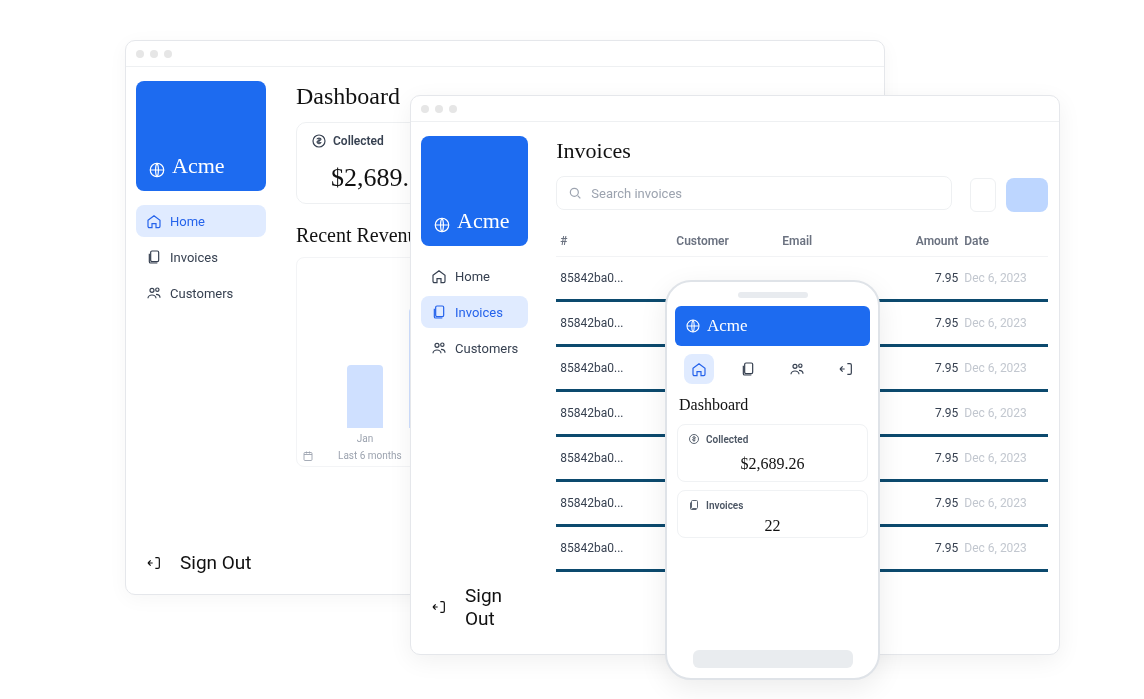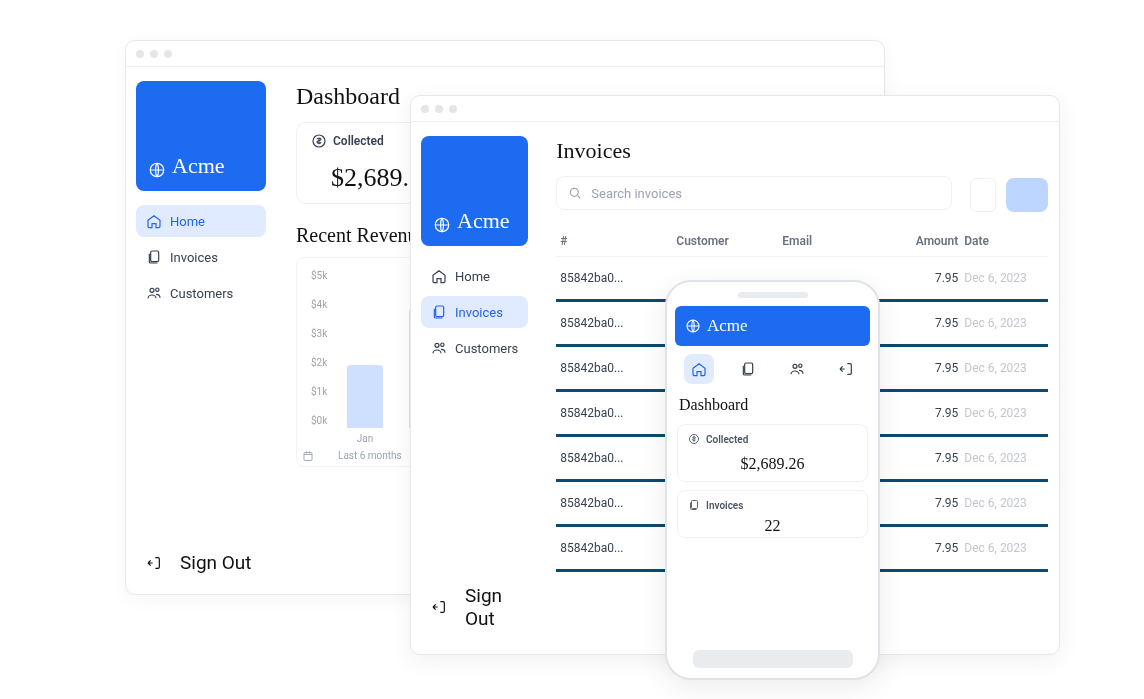--- a/index.html
+++ b/index.html
@@ -163,28 +163,20 @@
           <svg class="ico" viewBox="0 0 24 24" fill="none" stroke="currentColor" stroke-width="1.8">
               <circle cx="12" cy="12" r="9"></circle>
               <path d="M12 7v10M9 9.5c0-1 1.3-2 3-2s3 .8 3 2-1 1.7-3 2-3 .8-3 2 1.3 2 3 2 3-1 3-2"></path>
             </svg>
           <span>Collected</span>
         </div>
         <div class="serif bignum">$2,689.26</div>
       </div>
       <div class="serif h2">Recent Revenu</div>
       <div class="chart">
-        <div class="ylabels">
-          <span>$5k</span>
-          <span>$4k</span>
-          <span>$3k</span>
-          <span>$2k</span>
-          <span>$1k</span>
-          <span>$0k</span>
-        </div>
         <div class="bars">
           <div class="bar" style="height:40%"></div>
           <div class="bar" style="height:76%"></div>
         </div>
         <div class="xlabels">
           <span>Jan</span>
           <span>Feb</span>
         </div>
         <div class="chart-foot">
           <svg class="ico" style="width:12px;height:12px" viewBox="0 0 24 24" fill="none" stroke="currentColor" stroke-width="1.8">

